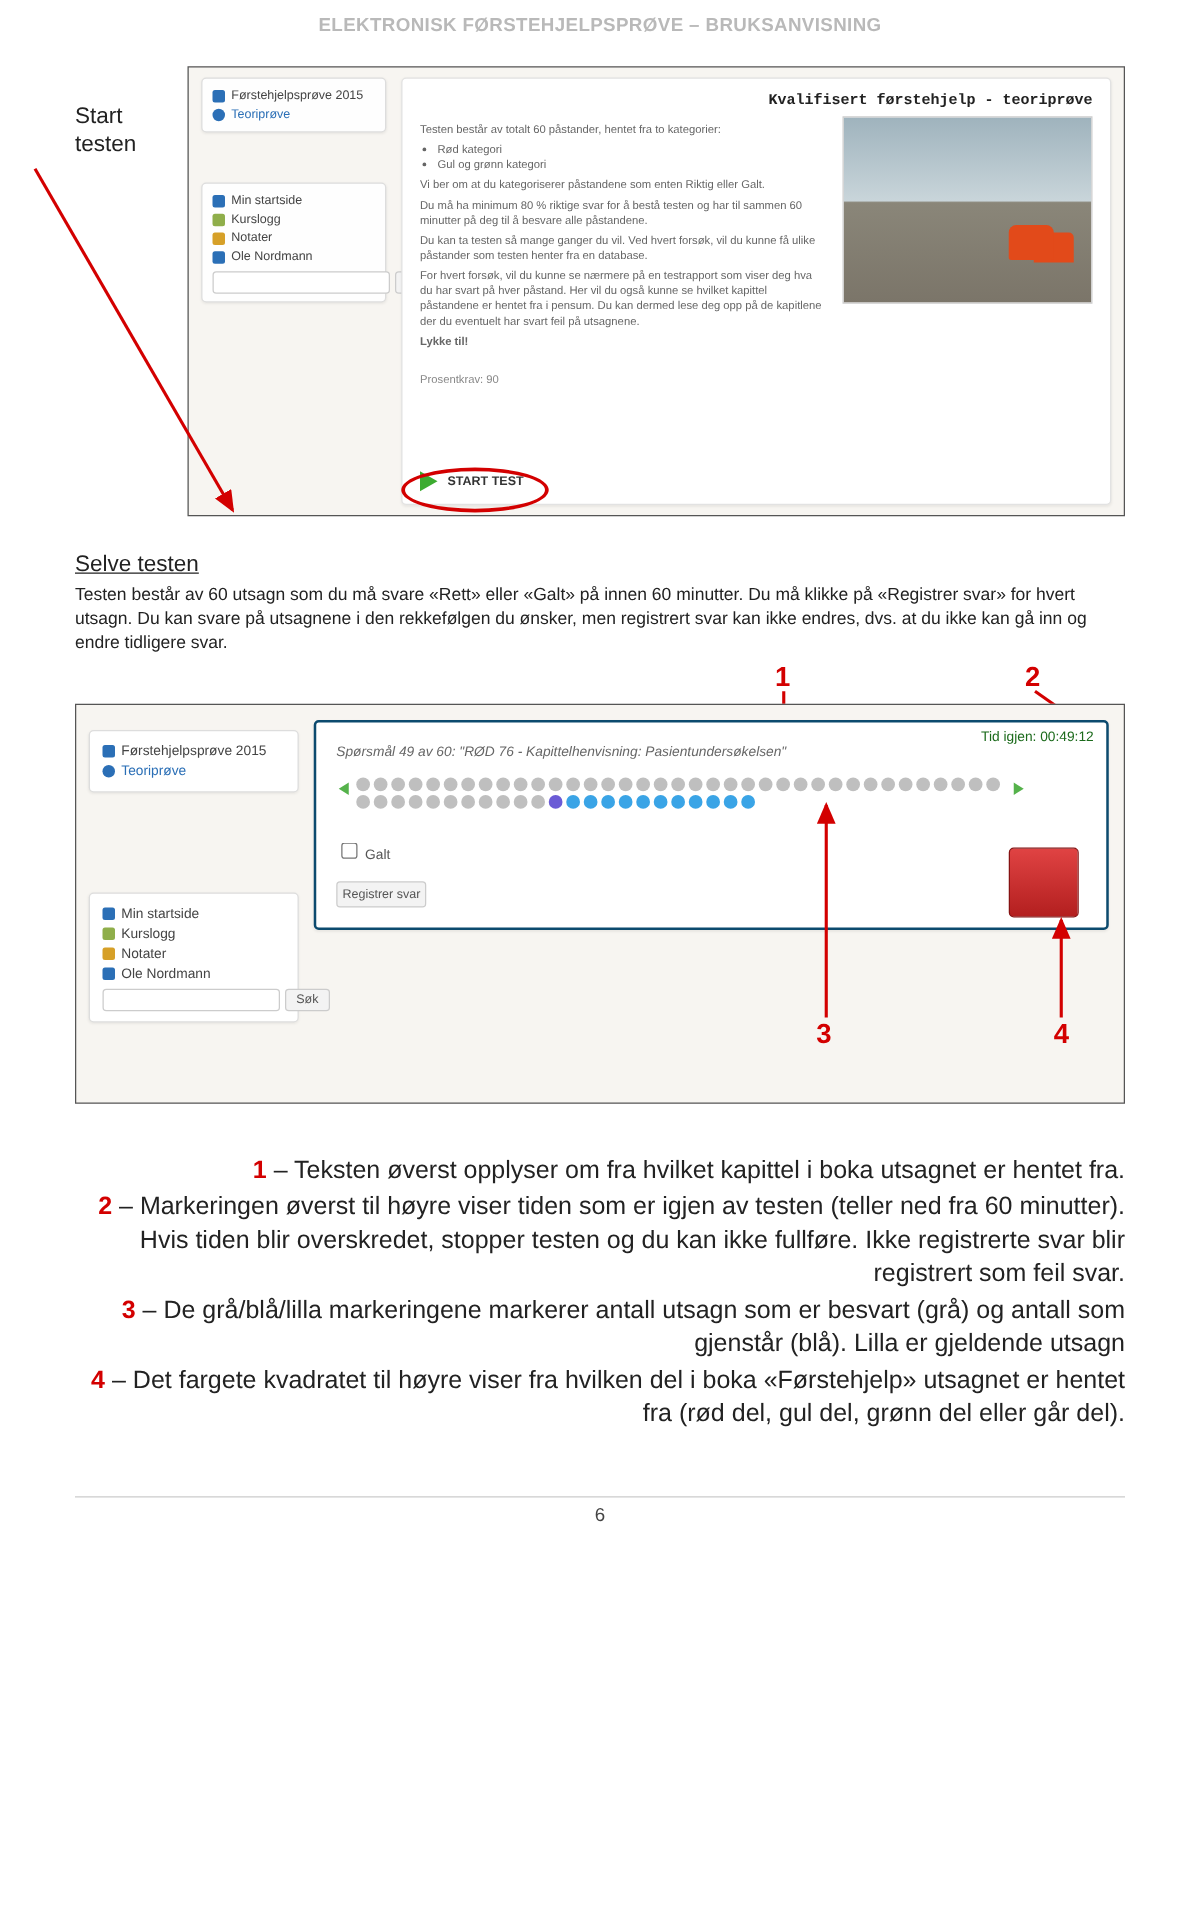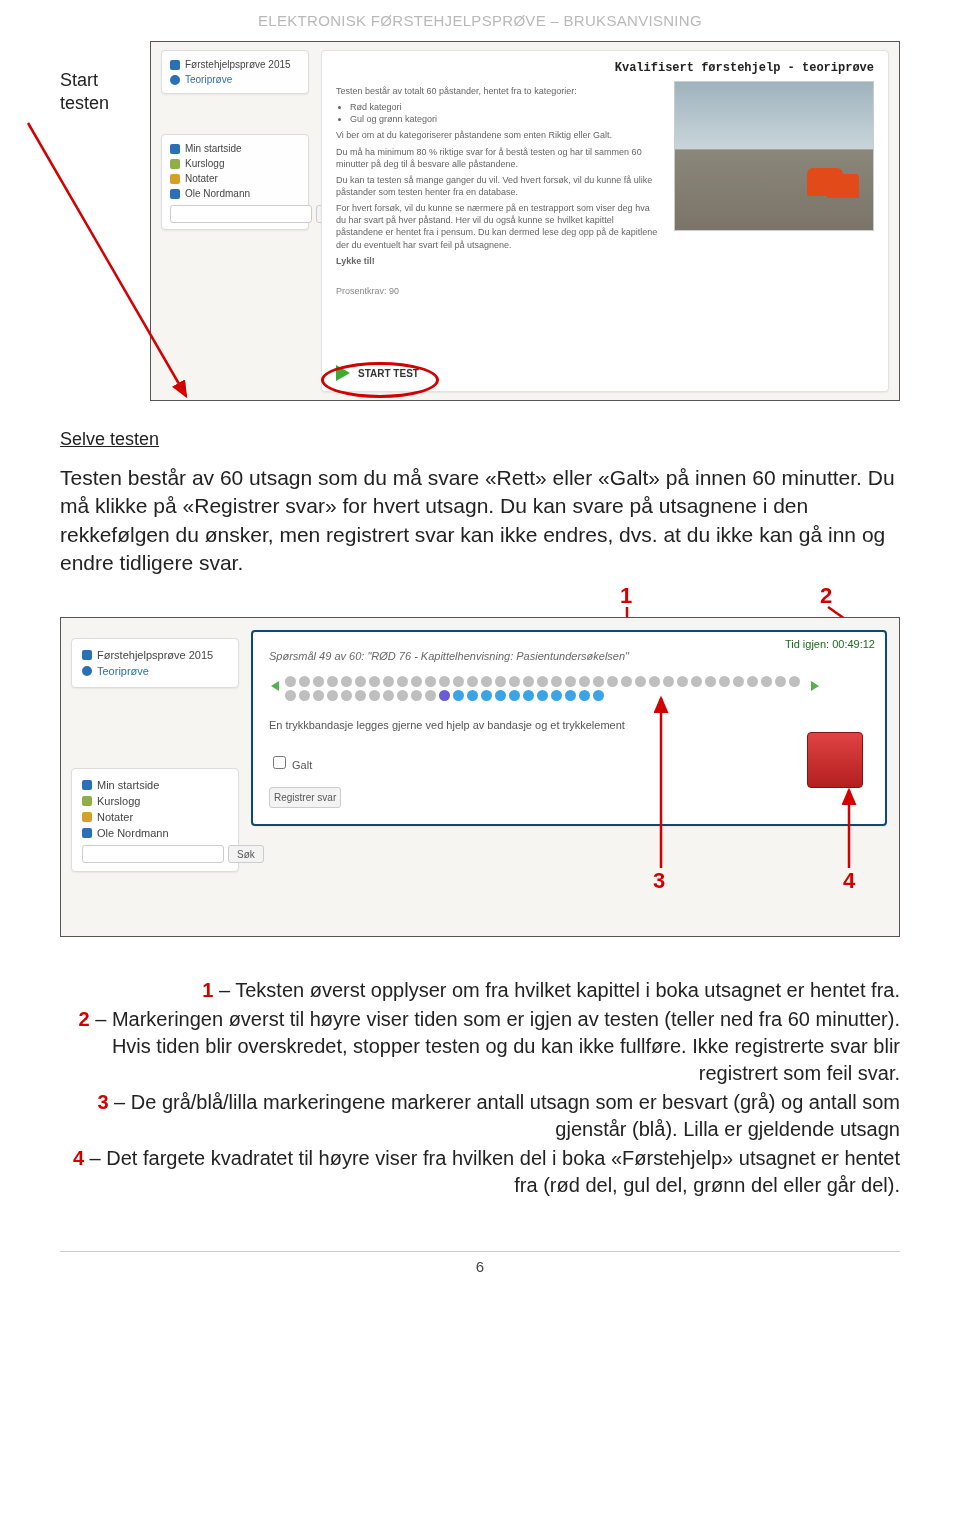--- a/index.html
+++ b/index.html
@@ -8,23 +8,23 @@
     padding: 0;
     font-family: Arial, Helvetica, sans-serif;
     font-size: 13px;
     color: #222;
     background: #fff;
     width: 960px;
   }
   .page-header {
     text-align: center;
     color: #b9b9b9;
-    font-weight: normal;
+    font-weight: bold;
     font-size: 15px;
-    padding: 12px 0 12px;
+    padding: 12px 0 24px;
     letter-spacing: 0.3px;
   }
   .page {
     padding: 0 60px 20px 60px;
     position: relative;
   }
   .label-start {
     font-size: 18px;
     color: #222;
     position: absolute;
@@ -108,21 +108,21 @@
   }
   .red-ellipse {
     position: absolute;
     border: 3px solid #d30000;
     border-radius: 50%;
     pointer-events: none;
   }
   .shot1-ellipse { left: 170px; bottom: 2px; width: 118px; height: 36px; }
 
   .section-title { font-size: 18px; text-decoration: underline; margin-top: 28px; }
-  .bodytext { font-size: 21px; line-height: 1.35; margin-top: 14px; }
+  .bodytext { font-size: 14px; line-height: 1.35; margin-top: 4px; }
 
   .shot2 {
     border: 1px solid #555;
     background: #f7f5f1;
     position: relative;
     height: 320px;
     margin-top: 40px;
   }
   .sidebar-col2 { position: absolute; left: 10px; top: 20px; width: 168px; }
   .sidebar-panel2 {
@@ -365,21 +365,20 @@
             <span class="dot blue"></span>
             <span class="dot blue"></span>
             <span class="dot blue"></span>
             <span class="dot blue"></span>
             <span class="dot blue"></span>
             <span class="dot blue"></span>
             <span class="dot blue"></span>
           </div>
         <span class="nav-arrow-sm right"></span>
       </div>
-      <div class="statement">En trykkbandasje legges gjerne ved hjelp av bandasje og et trykkelement</div>
       <div class="ans">
         <label><input type="checkbox" style=""> <span>Galt</span></label>
       </div>
       <button class="btn" style="margin-top:12px;padding:4px 4px">Registrer svar</button>
       <div class="red-square"></div>
     </div>
 
     <svg class="overlay" width="100%" height="100%">
       <defs>
           <marker id="ah3" markerWidth="8" markerHeight="8" refX="6" refY="3" orient="auto">

